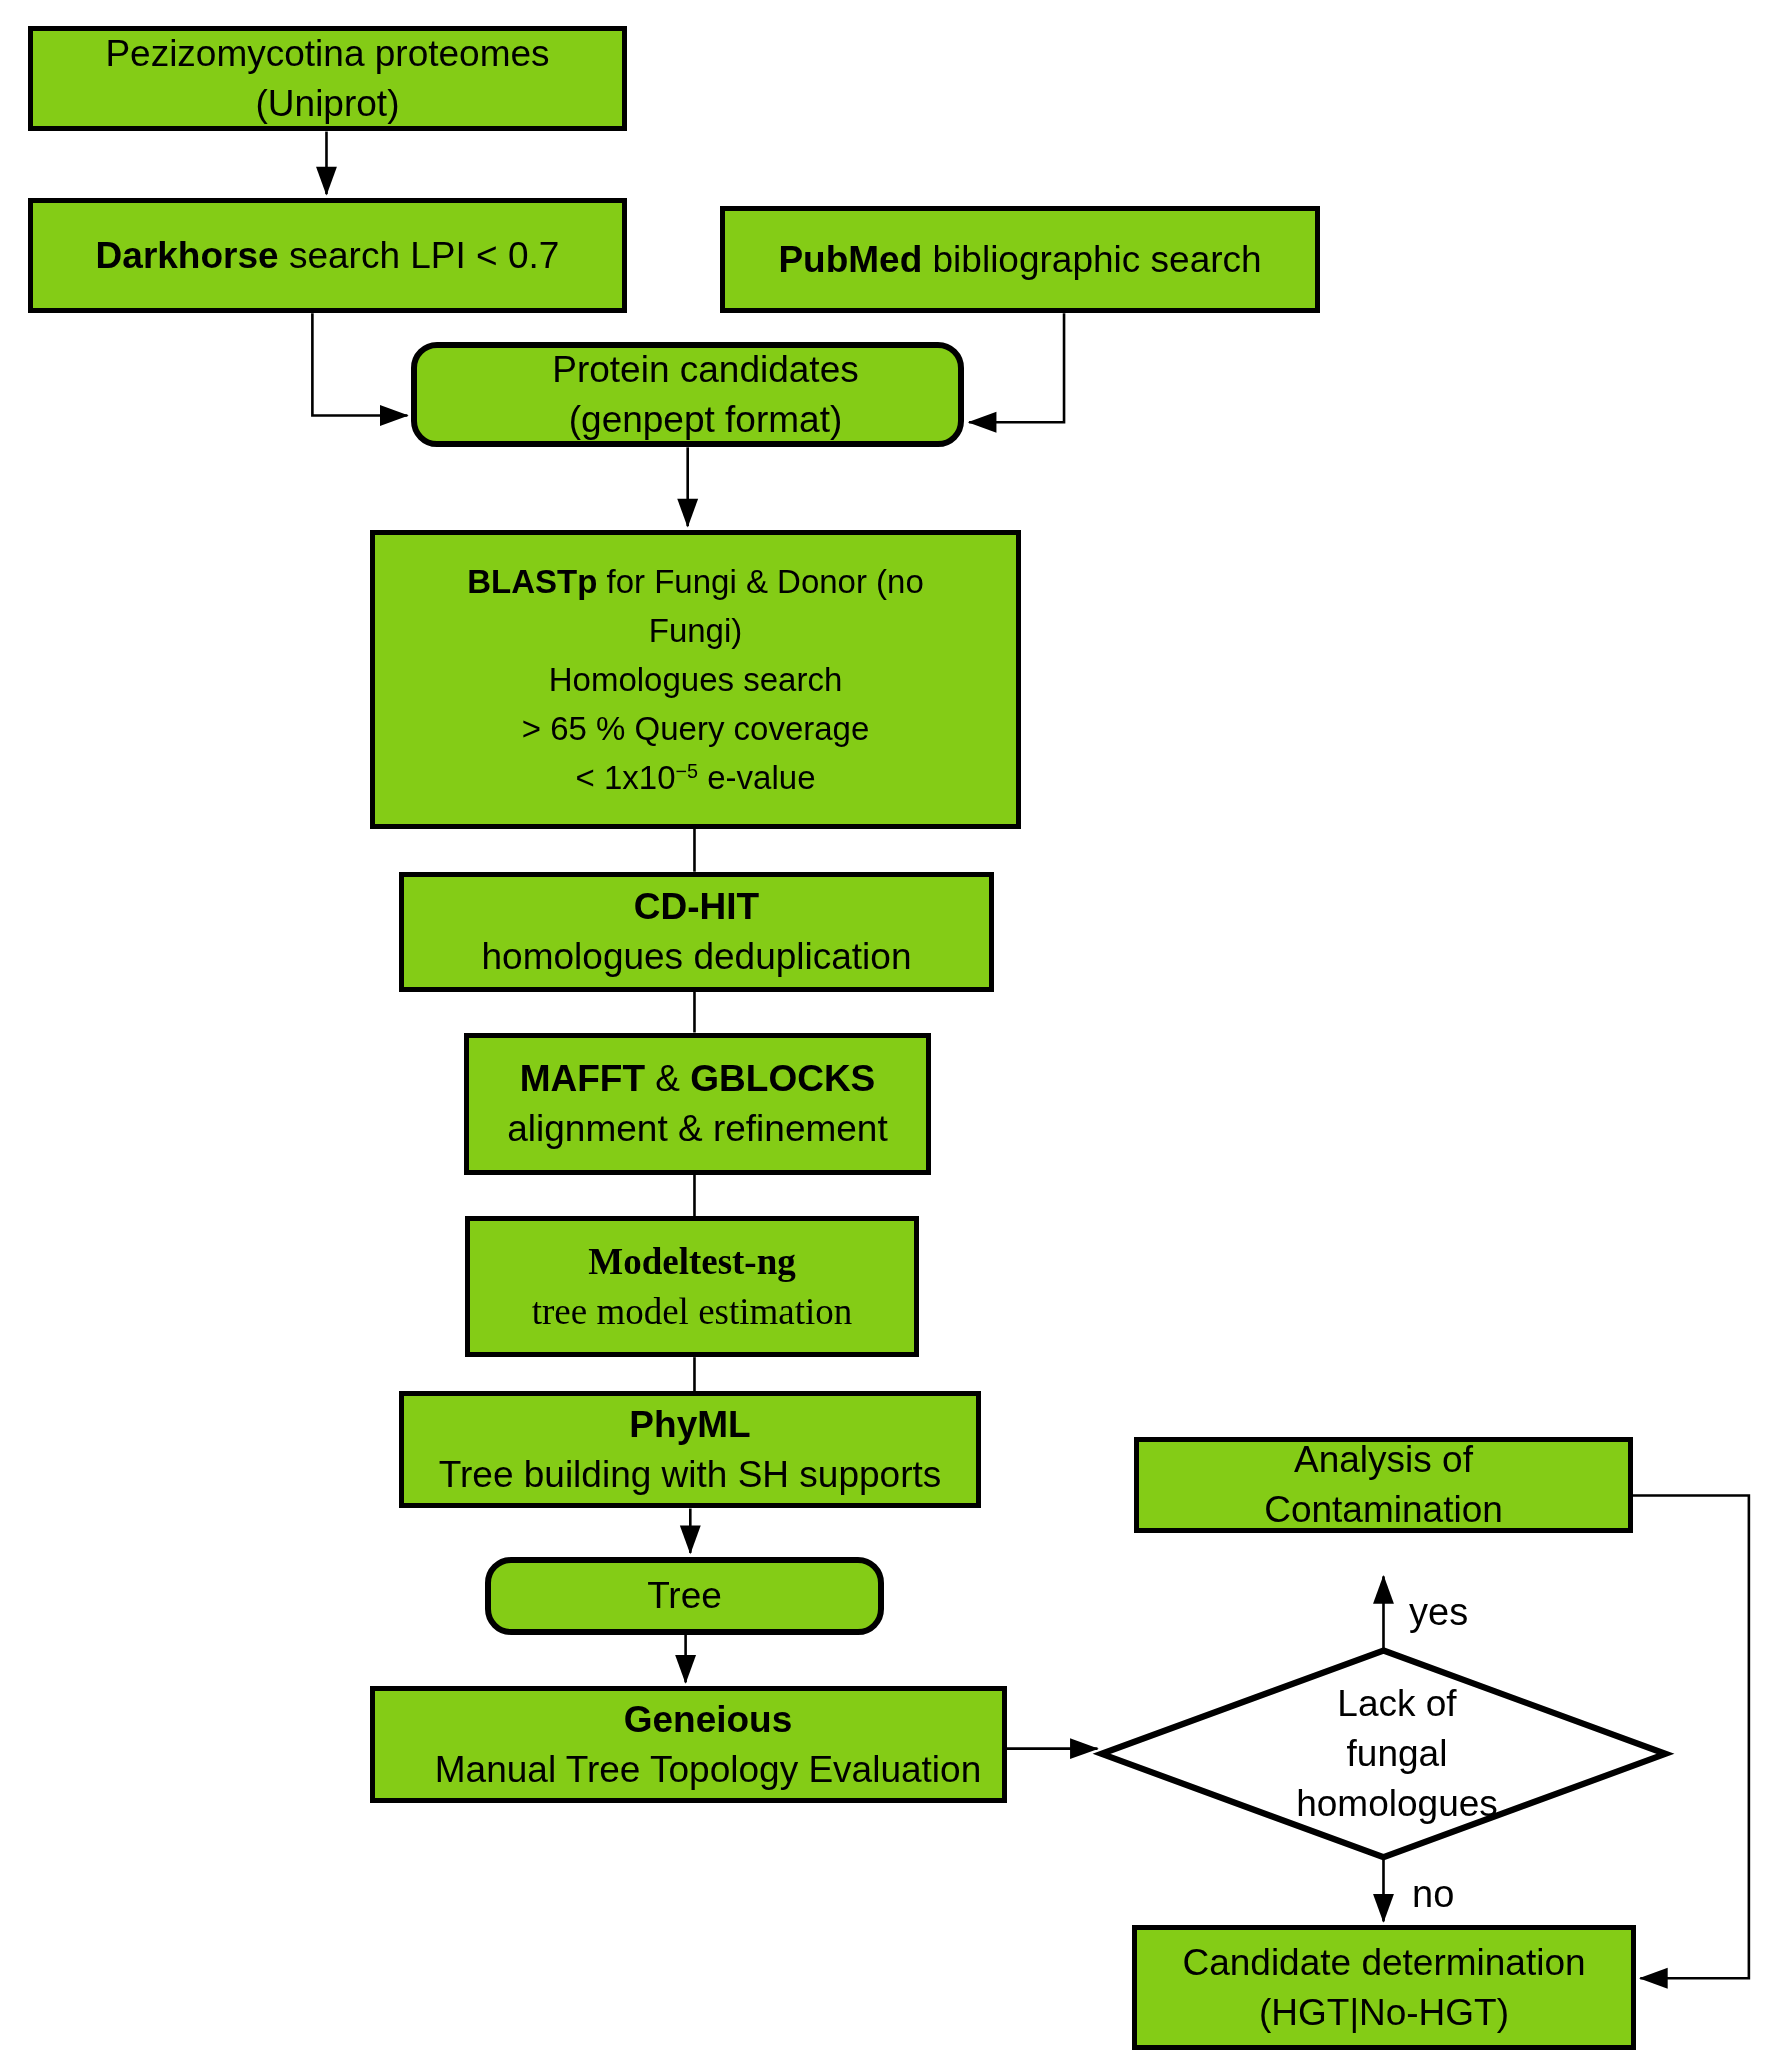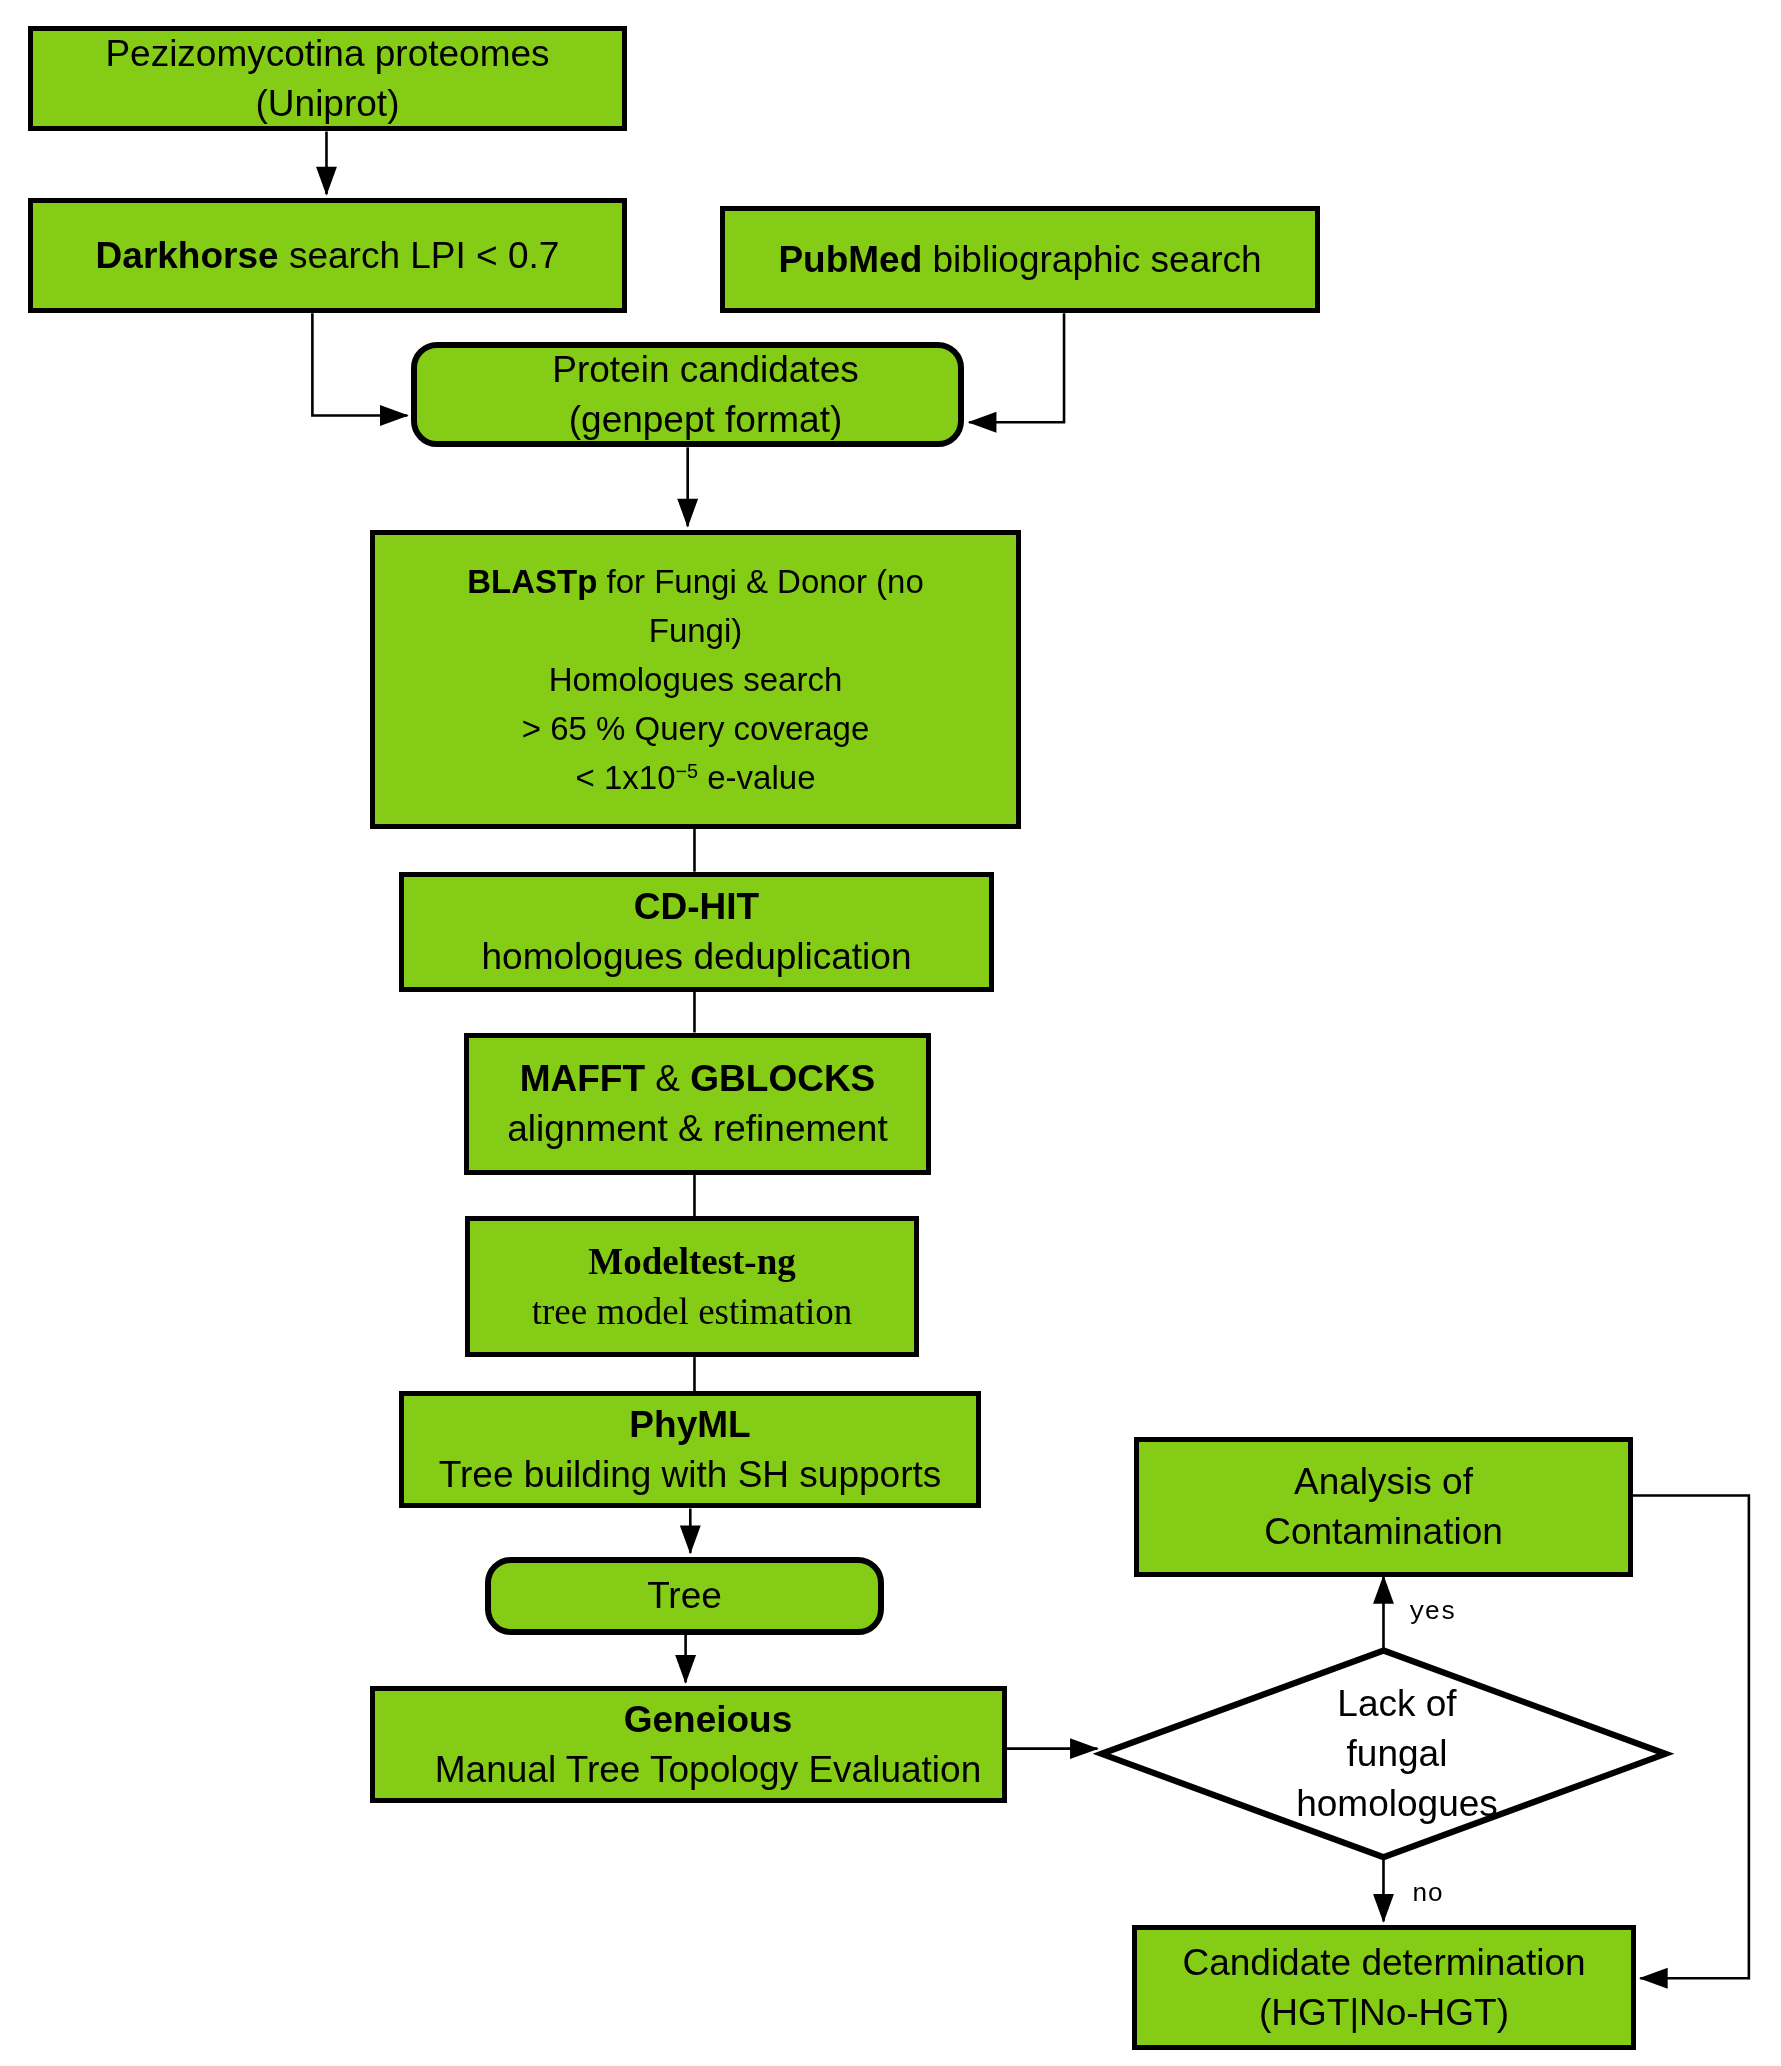--- a/index.html
+++ b/index.html
@@ -15,21 +15,21 @@
     text-align:center;font-size:37px;line-height:50px;
   }
   .rounded{border-radius:26px;border-width:6.3px;}
   .ln{white-space:nowrap;}
   .b{font-weight:bold;}
   .blast .ln{font-size:33px;line-height:49px;}
   .dtext{
     position:absolute;display:flex;flex-direction:column;align-items:center;justify-content:center;
     text-align:center;font-size:37px;line-height:50px;background:transparent;
   }
-  .elabel{position:absolute;font-size:26px;line-height:42px;white-space:nowrap;font-family:Liberation Mono, monospace;}
+  .elabel{position:absolute;font-size:38px;line-height:42px;white-space:nowrap;}
   sup.e{font-size:0.6em;vertical-align:0.55em;line-height:0;}
 </style>
 </head>
 <body>
 
 <div id="canvas">
 
   <svg class="wires" viewBox="0 0 3413 3958">
     <defs>
       <marker id="ah" viewBox="0 0 12 9" refX="11" refY="4.5" markerWidth="12" markerHeight="9" orient="auto">
@@ -103,21 +103,21 @@
 
   <div class="node rounded" style="left:485px;top:1557px;width:399px;height:78px;">
     <div class="ln">Tree</div>
   </div>
 
   <div class="node" style="left:370px;top:1686px;width:637px;height:117px;padding-left:39px;">
     <div class="ln b">Geneious</div>
     <div class="ln">Manual Tree Topology Evaluation</div>
   </div>
 
-  <div class="node" style="left:1134px;top:1437px;width:499px;height:140px;text-align:center;">
+  <div class="node" style="left:1134px;top:1437px;width:499px;height:96px;text-align:center;">
     <div class="ln">Analysis of</div>
     <div class="ln">Contamination</div>
   </div>
 
   <div class="node" style="left:1132px;top:1925px;width:504px;height:125px;">
     <div class="ln">Candidate determination</div>
     <div class="ln">(HGT|No-HGT)</div>
   </div>
 
   <div class="dtext" style="left:1188px;top:1678px;width:418px;height:151px;">

